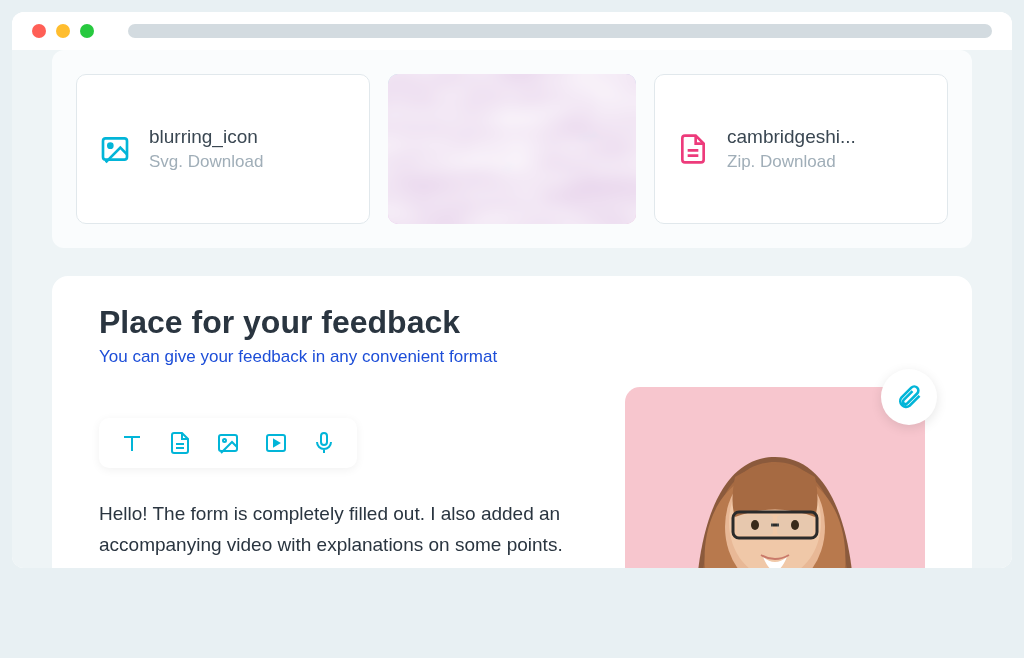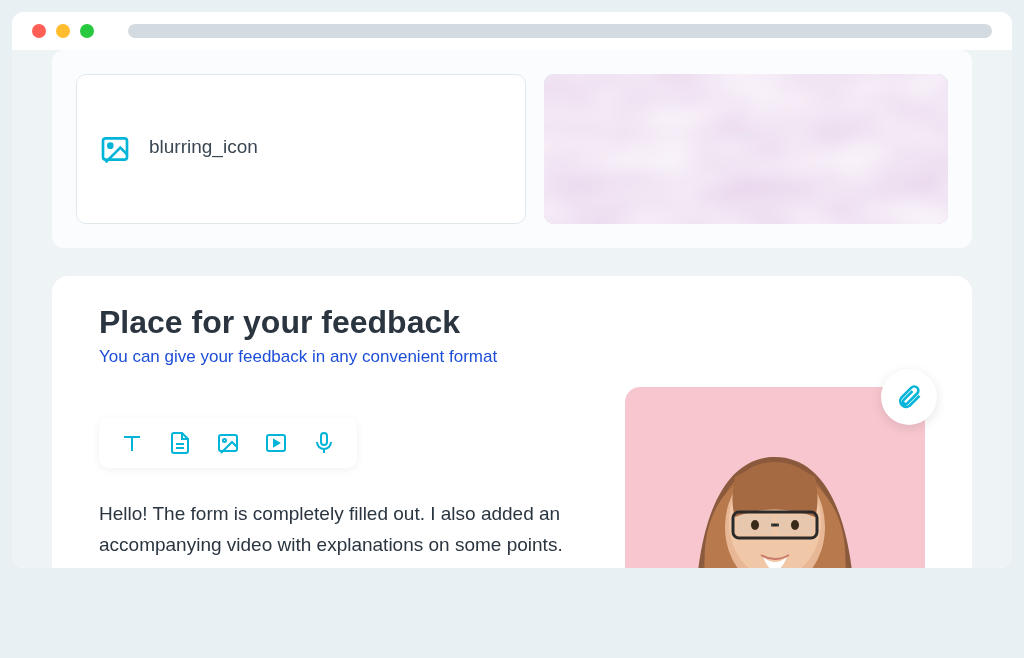--- a/index.html
+++ b/index.html
@@ -208,36 +208,49 @@
   <div class="content-area">
     <div class="files-panel">
       <div class="file-card">
         <svg class="file-icon" viewBox="0 0 24 24" fill="none" stroke="#02b5d8" stroke-width="2">
           <rect x="3" y="4" width="18" height="16" rx="2"></rect>
           <circle cx="8.5" cy="9.5" r="1.5" fill="#02b5d8"></circle>
           <path d="M21 16l-5-5-11 11"></path>
         </svg>
         <div class="file-info">
           <div class="file-name">blurring_icon</div>
+          <div class="file-meta">Svg. Download</div>
         </div>
       </div>
 
       <div class="file-card gradient">
         <svg width="100%" height="100%" preserveAspectRatio="none">
           <defs>
             <filter id="turb">
                 <feTurbulence type="fractalNoise" baseFrequency="0.012 0.02" numOctaves="2" seed="5"></feTurbulence>
                 <feColorMatrix values="0.6 0.2 0.8 0 0.5  0.9 0.4 0.7 0 0.6  0.8 0.9 0.5 0 0.7  0 0 0 1 0"></feColorMatrix>
               </filter>
           </defs>
           <rect width="100%" height="100%" fill="#e8d4ec"></rect>
           <rect width="100%" height="100%" filter="url(#turb)" opacity="0.85"></rect>
         </svg>
       </div>
 
+      <div class="file-card">
+        <svg class="file-icon" viewBox="0 0 24 24" fill="none" stroke="#ed3b7b" stroke-width="2">
+          <path d="M14 2H6a2 2 0 00-2 2v16a2 2 0 002 2h12a2 2 0 002-2V8l-6-6z"></path>
+          <path d="M14 2v6h6"></path>
+          <line x1="8" y1="13" x2="16" y2="13"></line>
+          <line x1="8" y1="17" x2="16" y2="17"></line>
+        </svg>
+        <div class="file-info">
+          <div class="file-name">cambridgeshi...</div>
+          <div class="file-meta">Zip. Download</div>
+        </div>
+      </div>
     </div>
 
     <div class="feedback-panel">
       <h2 class="feedback-title">Place for your feedback</h2>
       <p class="feedback-subtitle">You can give your feedback in any convenient format</p>
 
       <div class="feedback-body">
         <div class="feedback-left">
           <div class="toolbar">
             <div class="toolbar-btn">

